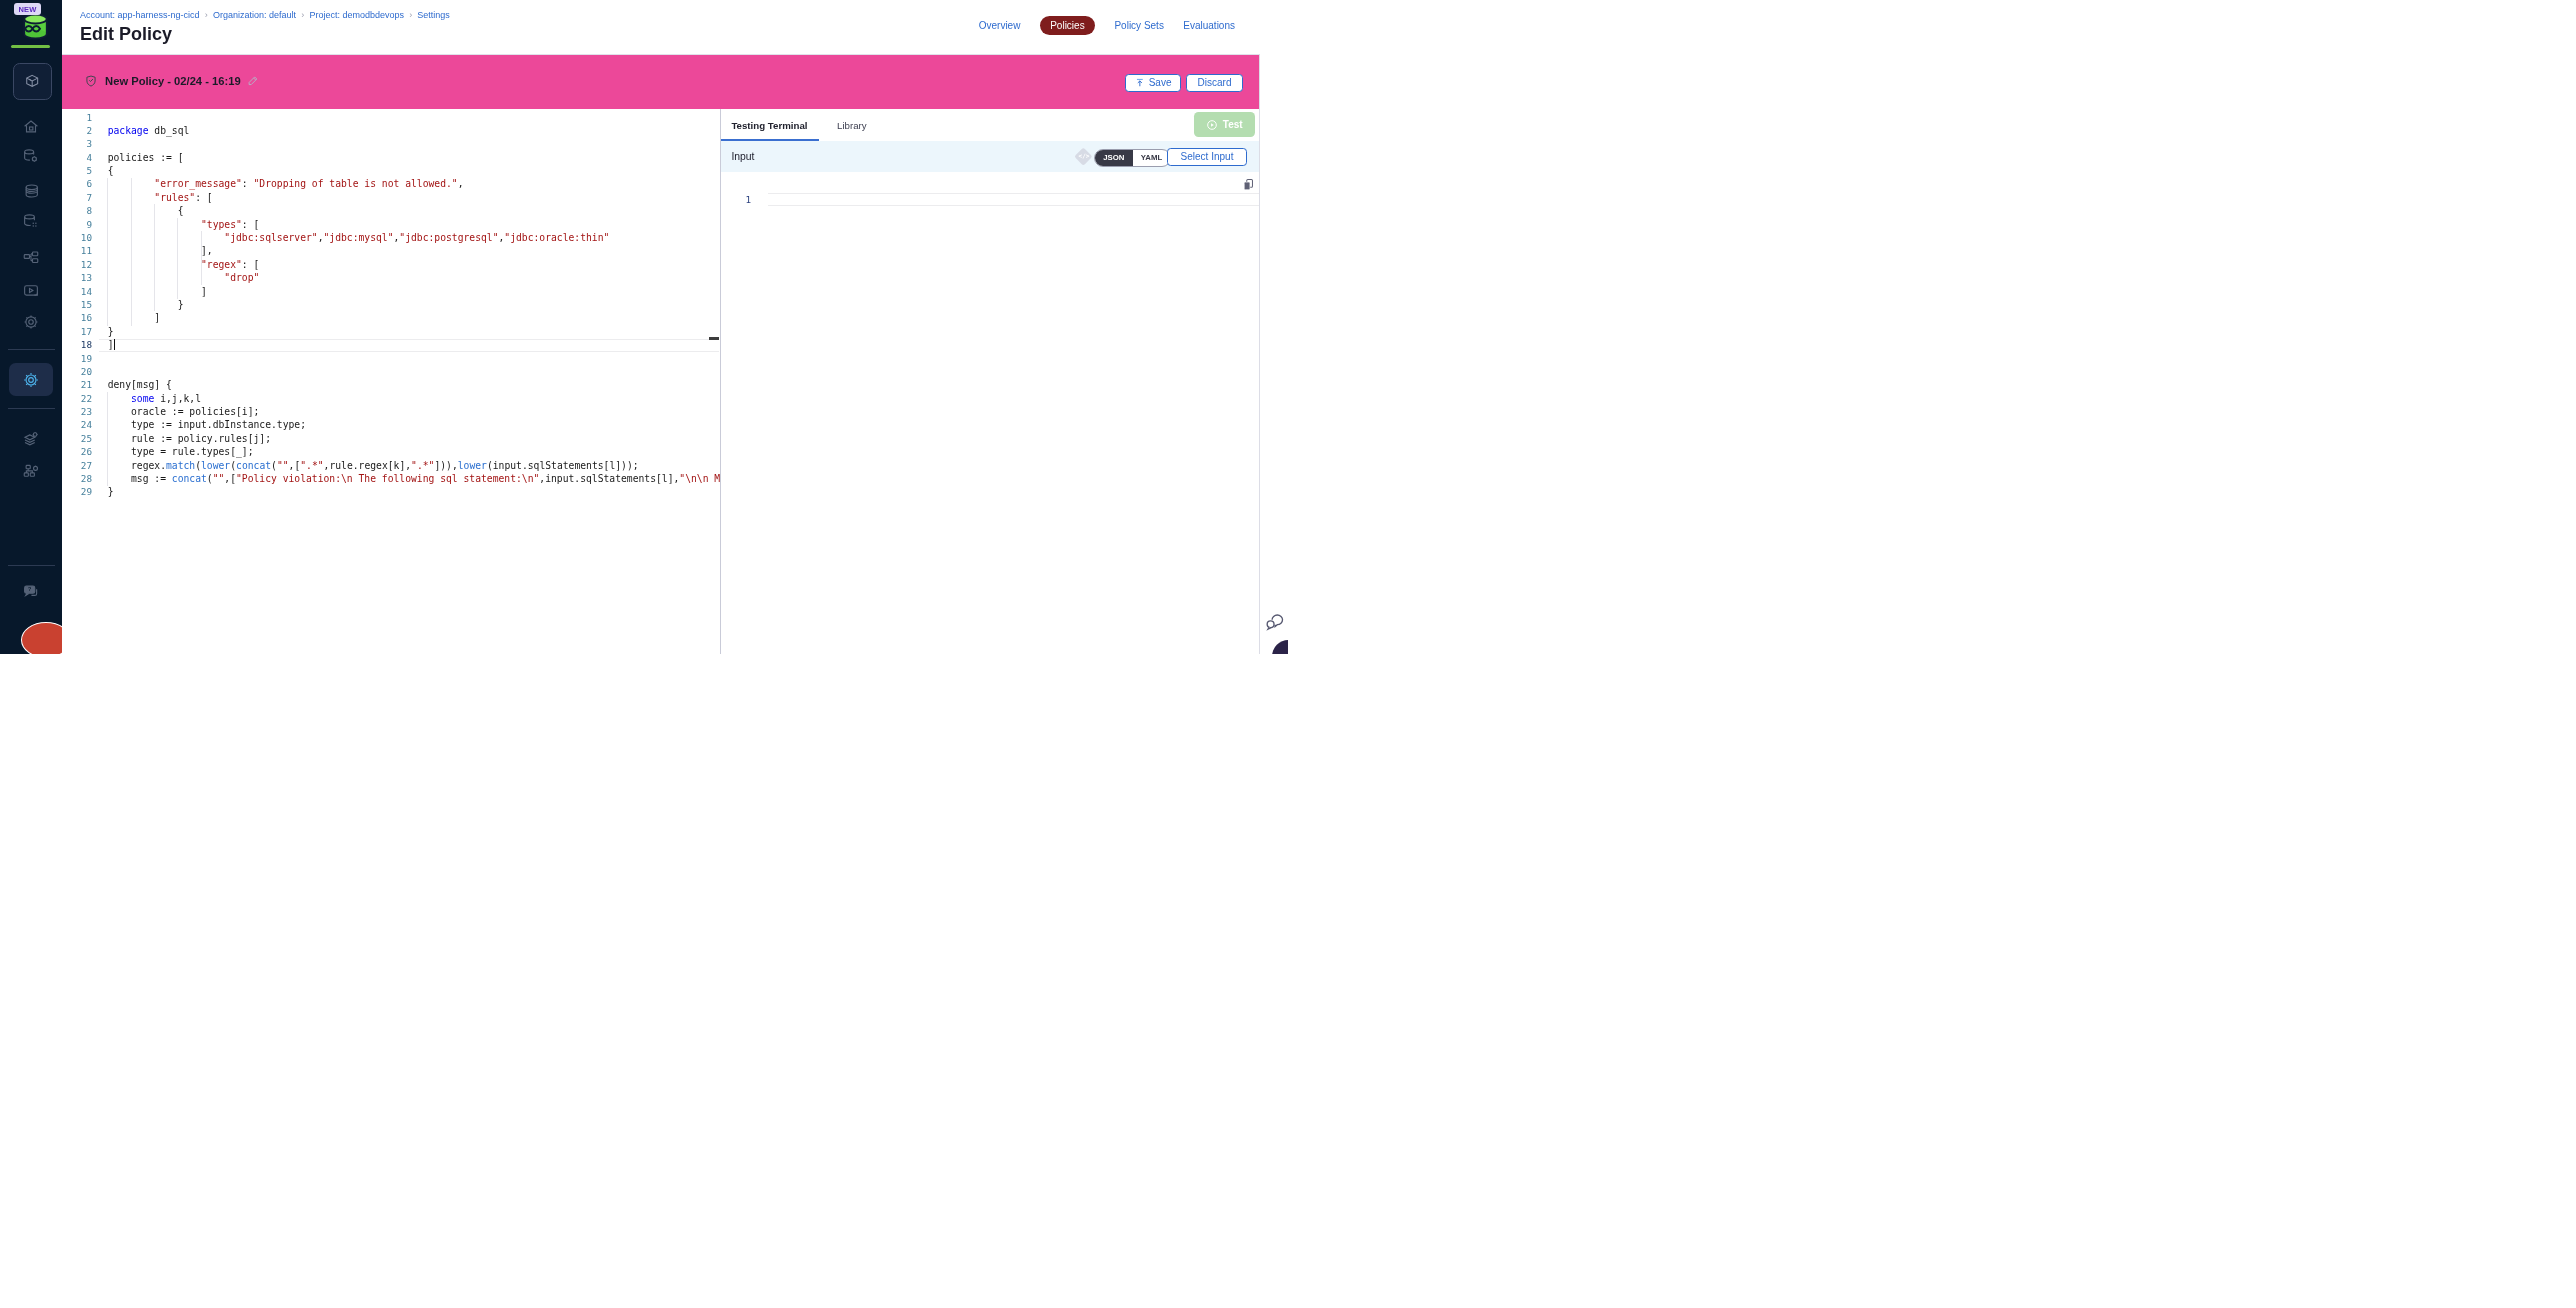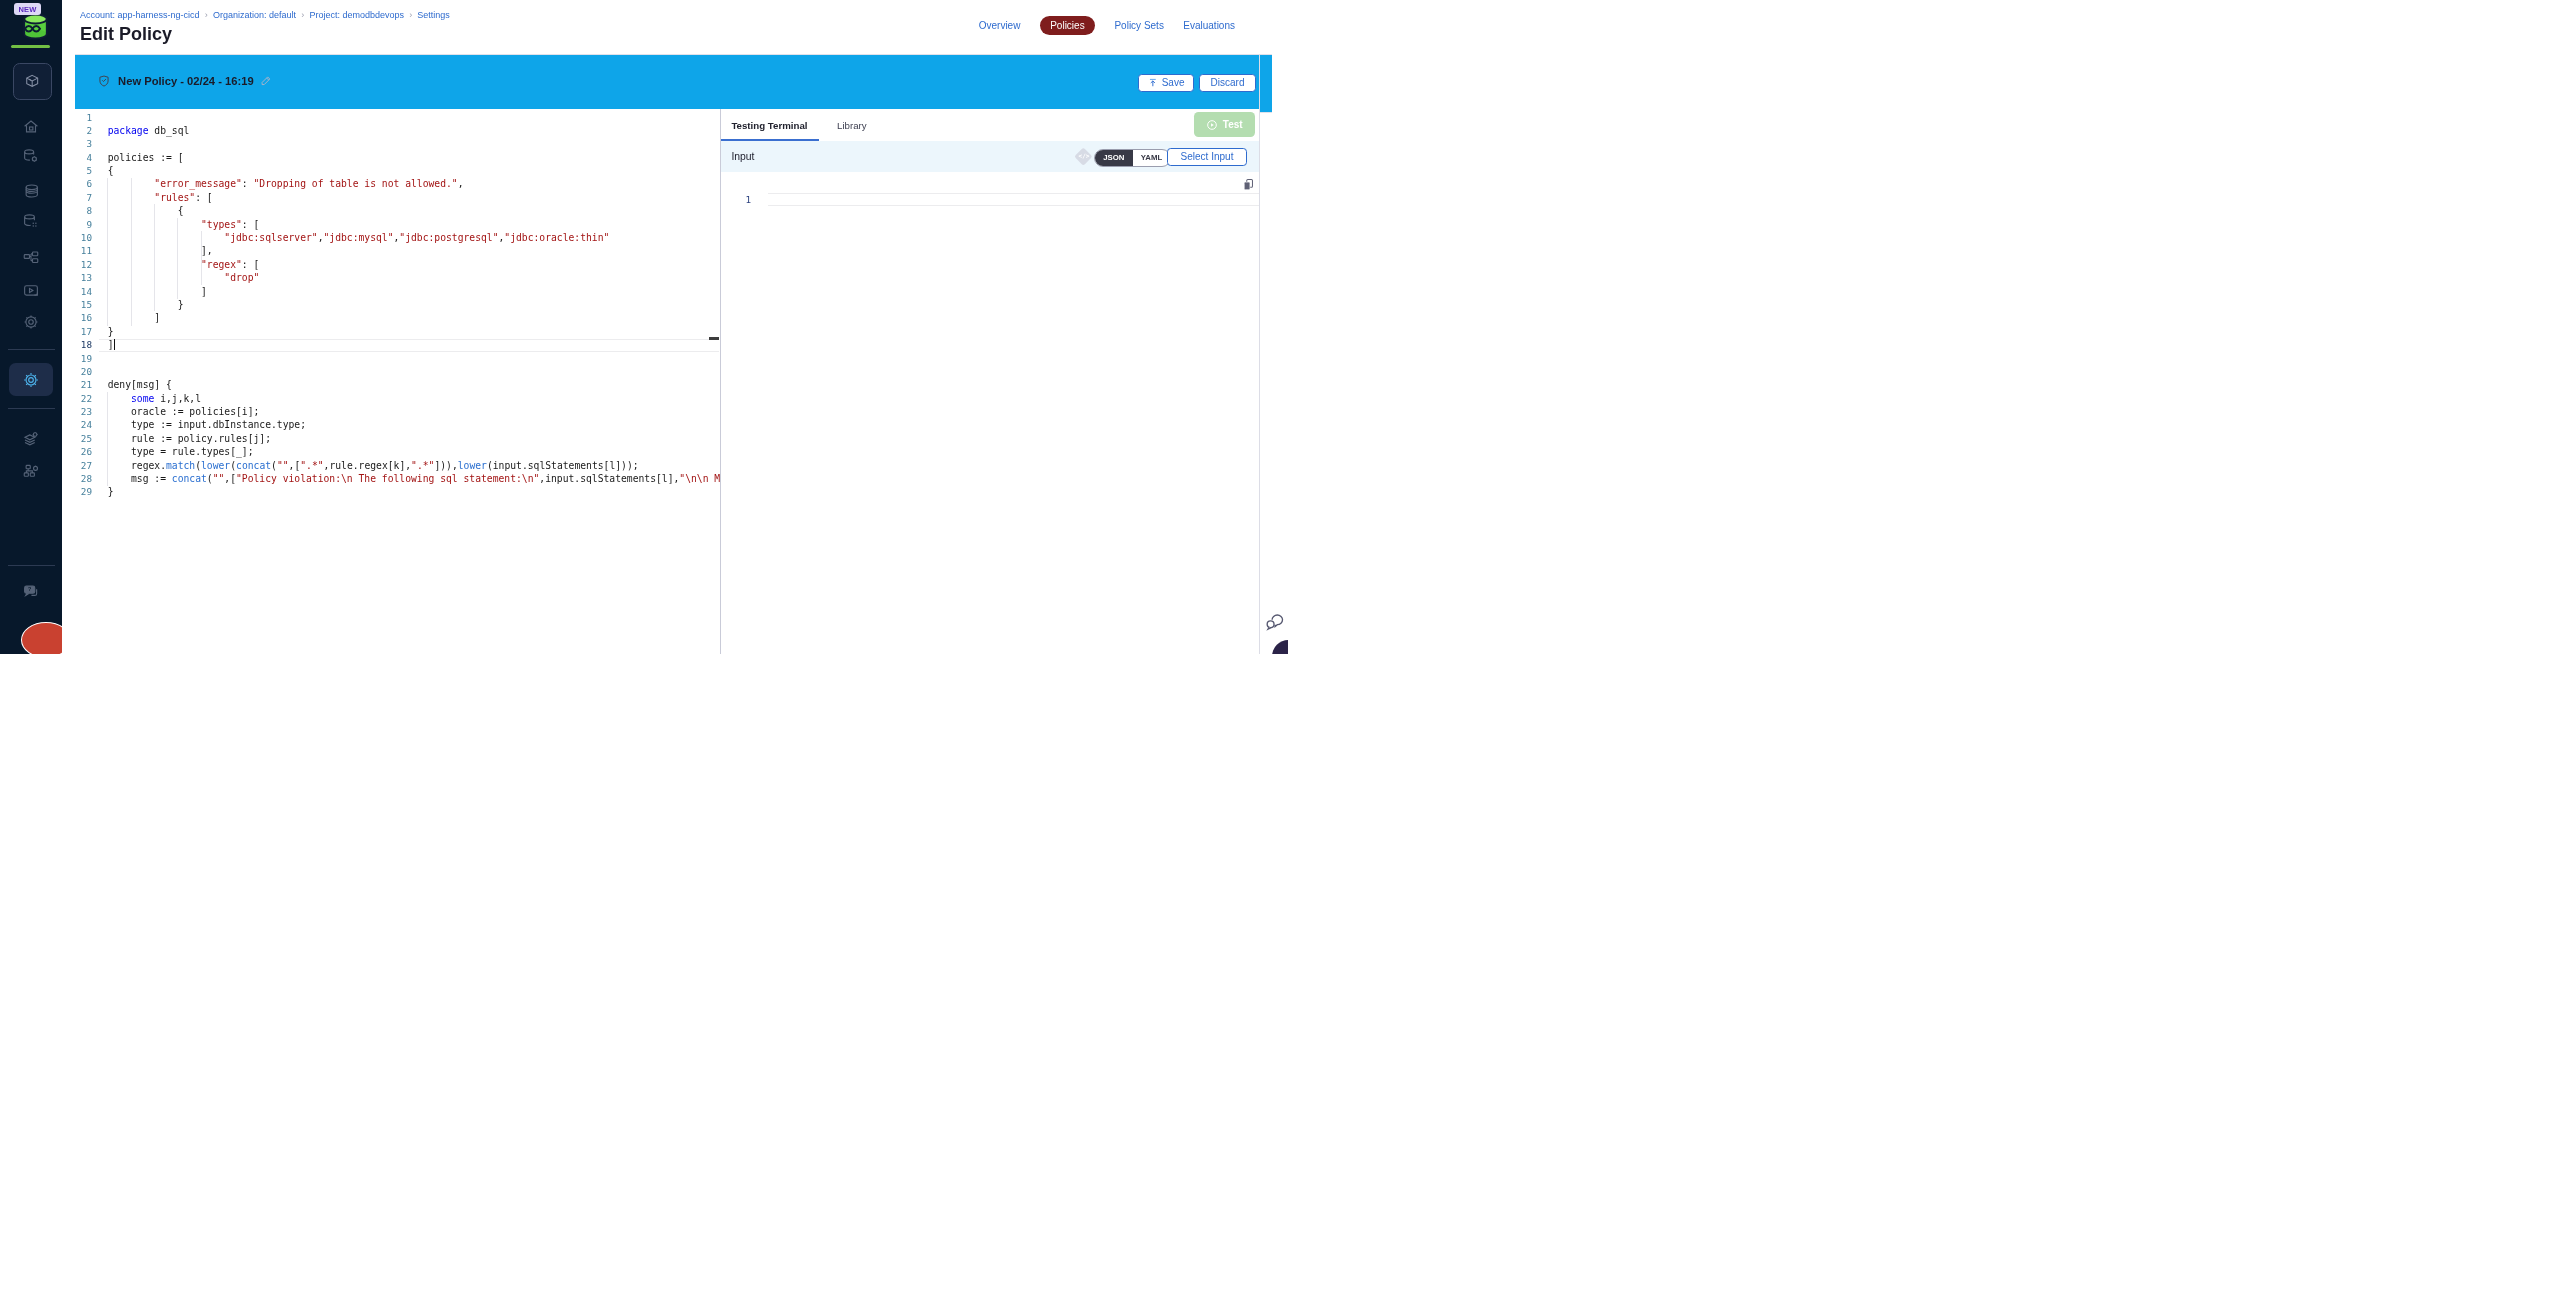--- a/index.html
+++ b/index.html
@@ -28,21 +28,21 @@
   
   .header{position:absolute;left:62px;top:0;width:1226px;height:54px;background:#fff;}
   .breadcrumb{position:absolute;left:18px;top:9.7px;font-size:9px;color:#2e6bce;}
   .breadcrumb a{color:#2e6bce;text-decoration:none;cursor:pointer;}
   .crumb-sep{color:#9a9dae;margin:0 5.2px;font-size:9px;}
   .page-title{position:absolute;left:18px;top:24px;font-size:18px;font-weight:bold;color:#1b1b28;}
   .topnav{position:absolute;right:53px;top:16.4px;display:flex;align-items:center;gap:19.4px;font-size:10px;}
   .topnav .nav-link{color:#2e6bce;cursor:pointer;}
   .topnav .nav-pill{background:#7f1d1d;color:#fff;border-radius:10.4px;padding:3.7px 10.4px;cursor:pointer;}
   
-  .toolbar{position:absolute;left:75px;top:54px;width:1197px;height:59px;background:#0ea5e9;
+  .toolbar{position:absolute;left:62px;top:54px;width:1197px;height:59px;background:#ec4899;
            border-top:0.7px solid #e0e1ea;border-bottom:0.7px solid #e0e1ea;box-sizing:border-box;}
   .policy-title{position:absolute;left:22.4px;top:18.6px;display:flex;align-items:center;gap:6.7px;}
   .policy-title .name{font-size:11.2px;font-weight:bold;color:#1b1b28;}
   .btn{display:inline-flex;align-items:center;justify-content:center;gap:4.5px;border:0.7px solid #2e6bce;
        background:#fff;color:#2e6bce;font-size:10px;border-radius:3.7px;height:18px;padding:0 9px;
        font-family:"Liberation Sans",sans-serif;cursor:pointer;box-sizing:border-box;}
   .save-btn{position:absolute;left:1063px;top:18.6px;width:56px;}
   .discard-btn{position:absolute;left:1124px;top:18.6px;width:57px;}
   
   .editor{position:absolute;left:62px;top:109px;width:658px;height:546px;background:#fff;overflow:hidden;}

